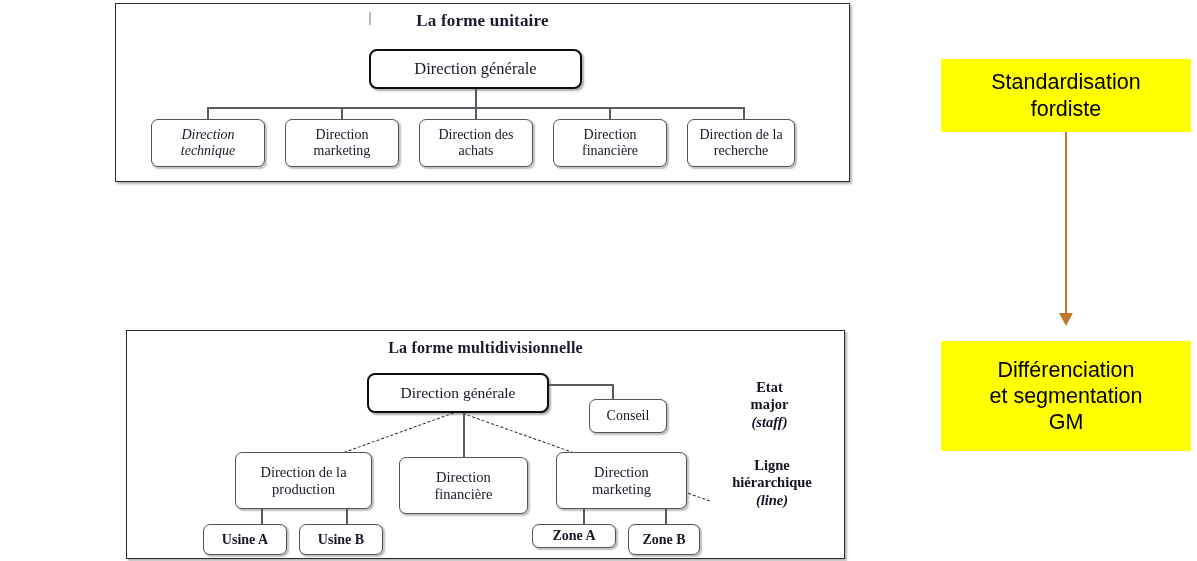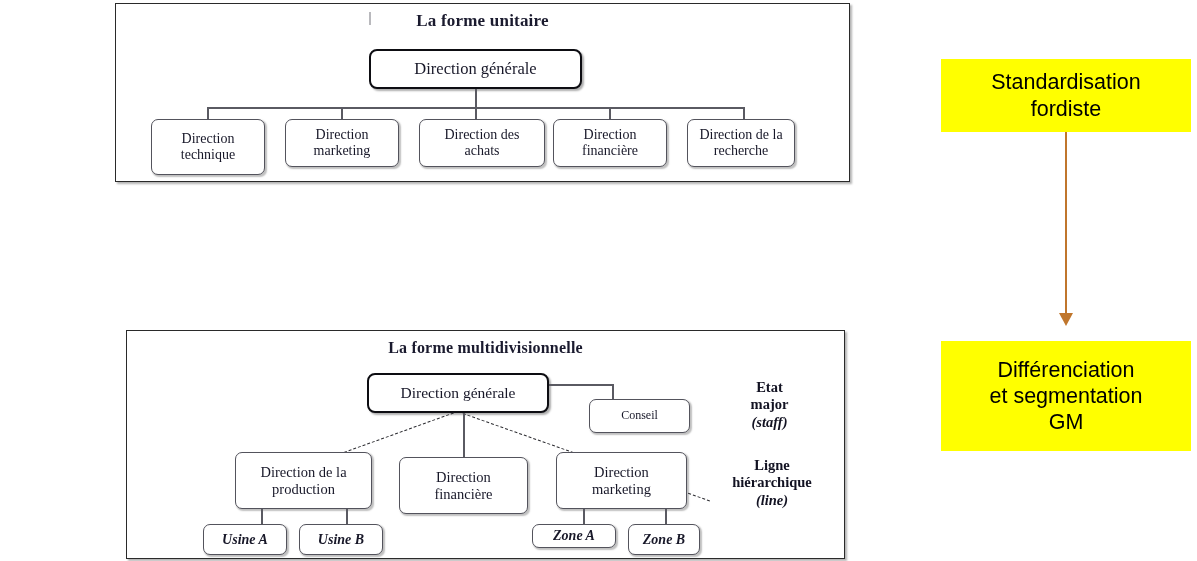--- a/index.html
+++ b/index.html
@@ -26,21 +26,21 @@
     border:1.2px solid #53535c;border-radius:7px;
     display:flex;align-items:center;justify-content:center;text-align:center;
     font-family:"Liberation Serif",serif;color:#171728;
     line-height:1.12;
     box-shadow:1.5px 1.5px 1.5px rgba(0,0,0,.25);
   }
   .node.root{
     border:2.6px solid #0d0d12;border-radius:8px;font-weight:normal;
     box-shadow:2px 2px 2px rgba(0,0,0,.32);
   }
-  .node.italic{font-style:italic;font-weight:bold;}
+  .node.italic{font-weight:bold;}
 
   
   .ln{position:absolute;background:#5a5a62;}
   .ln.v{width:1.5px;}
   .ln.h{height:1.5px;}
   .dash{position:absolute;height:0;border-top:1.6px dashed #2b2b30;transform-origin:0 0;}
 
   
   .caption{
     position:absolute;text-align:center;
@@ -91,38 +91,38 @@
     <div class="ln v" style="left:359px;top:85px;height:18px;"></div>
 
     <div class="ln h" style="left:91px;top:103px;width:537px;"></div>
 
     <div class="ln v" style="left:91px;top:103px;height:12px;"></div>
     <div class="ln v" style="left:225px;top:103px;height:12px;"></div>
     <div class="ln v" style="left:359px;top:103px;height:12px;"></div>
     <div class="ln v" style="left:493px;top:103px;height:12px;"></div>
     <div class="ln v" style="left:627px;top:103px;height:12px;"></div>
 
-    <div class="node" style="left:35px;top:115px;width:114px;height:56px;font-size:14px;padding:0 24px;">Direction technique</div>
+    <div class="node" style="left:35px;top:115px;width:114px;height:48px;font-size:14px;padding:0 24px;font-style:italic;">Direction technique</div>
     <div class="node" style="left:169px;top:115px;width:114px;height:48px;font-size:14px;padding:0 6px;">Direction marketing</div>
-    <div class="node" style="left:303px;top:115px;width:126px;height:48px;font-size:14px;padding:0 6px;">Direction des achats</div>
+    <div class="node" style="left:303px;top:115px;width:114px;height:48px;font-size:14px;padding:0 6px;">Direction des achats</div>
     <div class="node" style="left:437px;top:115px;width:114px;height:48px;font-size:14px;padding:0 6px;">Direction financière</div>
     <div class="node" style="left:571px;top:115px;width:108px;height:48px;font-size:14px;padding:0 6px;">Direction de la recherche</div>
   </div>
 
 
   <div class="frame" style="left:126px;top:330px;width:717px;height:227px;">
 
     <div class="frame-title" style="left:0;top:8px;font-size:16px;">La forme multidivisionnelle</div>
 
     <div class="node root" style="left:240px;top:42px;width:182px;height:40px;font-size:15.5px;">Direction générale</div>
 
     <div class="ln h" style="left:422px;top:53px;width:64px;"></div>
     <div class="ln v" style="left:485px;top:53px;height:16px;"></div>
 
-    <div class="node" style="left:462px;top:68px;width:101px;height:34px;font-size:12px;">Conseil</div>
+    <div class="node" style="left:462px;top:68px;width:78px;height:34px;font-size:14px;">Conseil</div>
 
     <div class="dash" style="left:175px;top:136px;width:161px;transform:rotate(-19.8deg);"></div>
     <div class="dash" style="left:336px;top:82px;width:262px;transform:rotate(19.5deg);"></div>
 
     <div class="ln v" style="left:336px;top:82px;height:58px;"></div>
 
     <div class="node" style="left:108px;top:121px;width:137px;height:57px;font-size:14.5px;padding:0 7px;">Direction de la production</div>
     <div class="node" style="left:272px;top:126px;width:129px;height:57px;font-size:14.5px;padding:0 7px;">Direction financière</div>
     <div class="node" style="left:429px;top:121px;width:131px;height:57px;font-size:14.5px;padding:0 7px;">Direction marketing</div>
 

